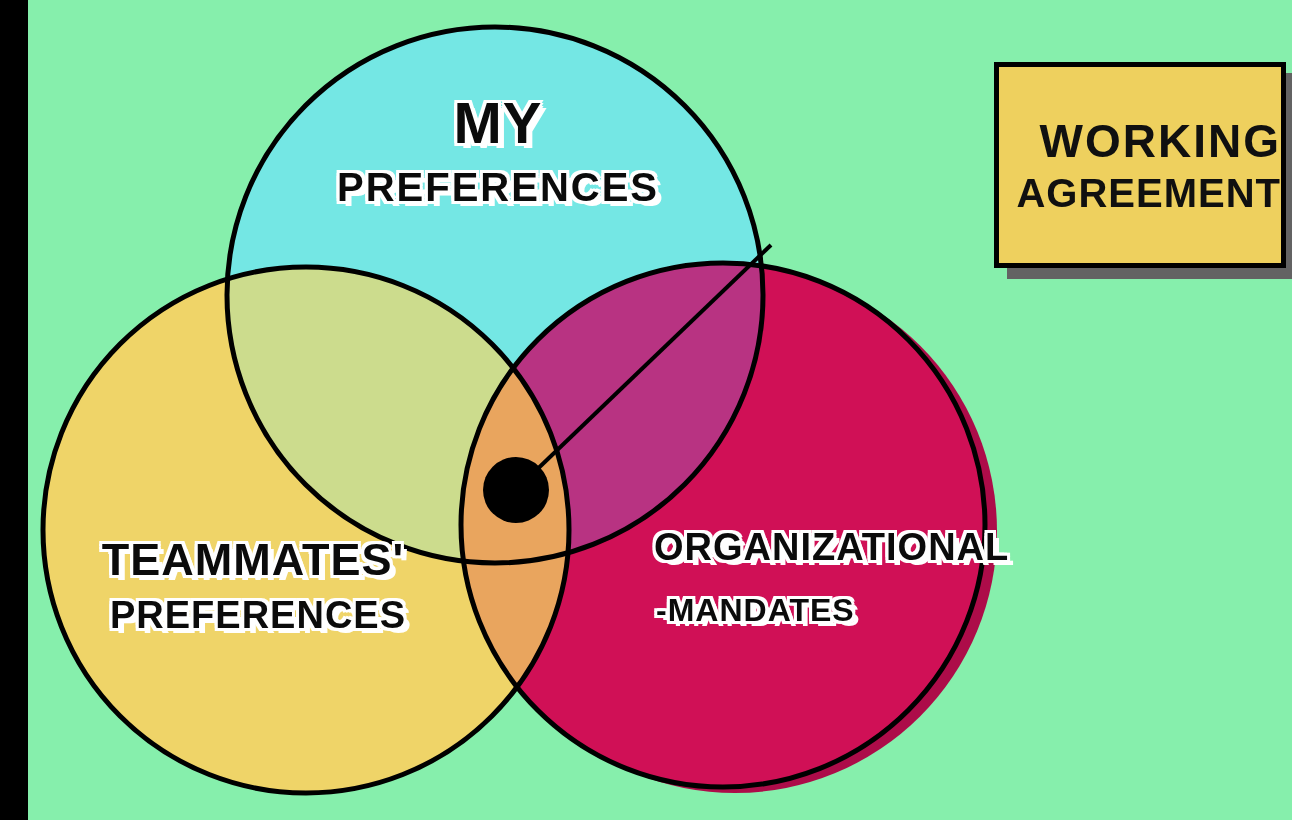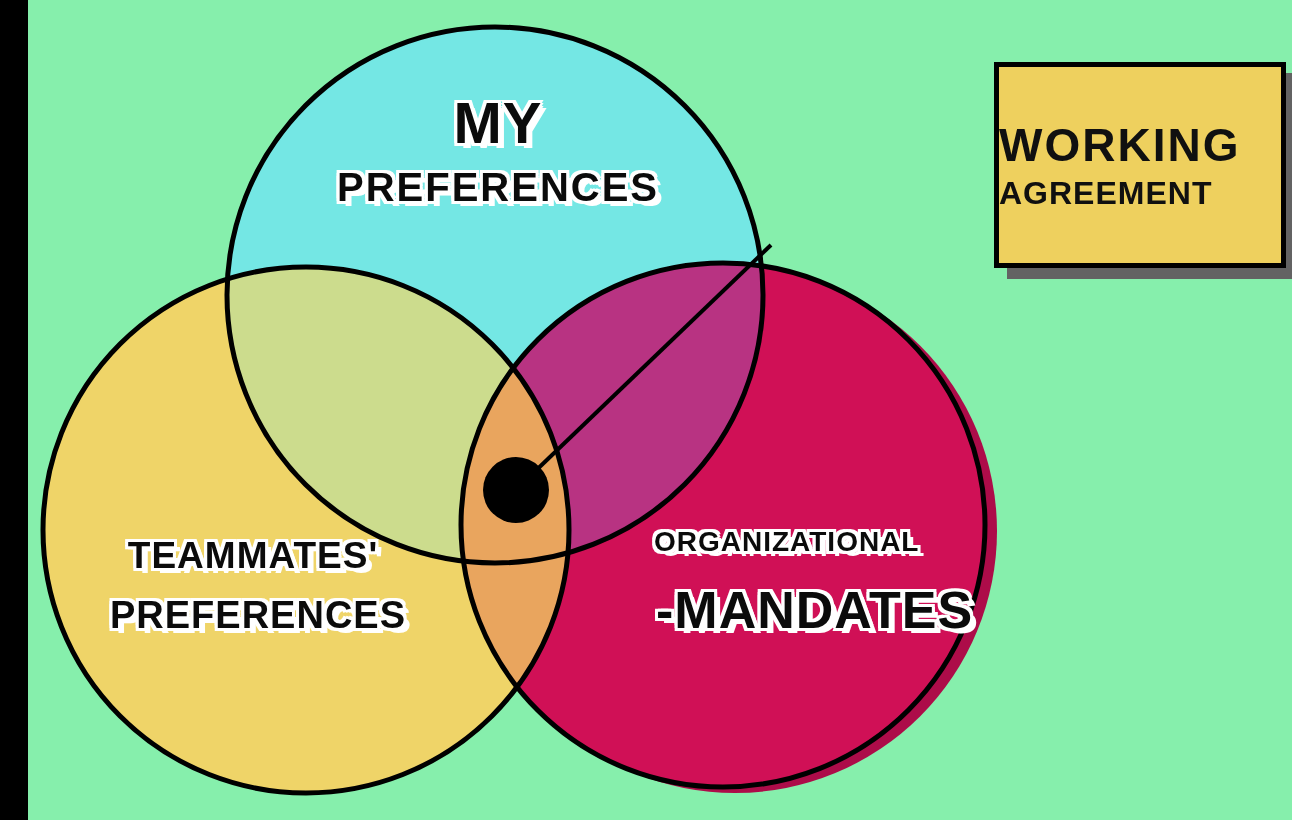--- a/index.html
+++ b/index.html
@@ -33,56 +33,56 @@
     line-height: 1.08;
     text-shadow:
       -3px -3px 0 #fff, 3px -3px 0 #fff, -3px 3px 0 #fff, 3px 3px 0 #fff,
       -3px 0 0 #fff, 3px 0 0 #fff, 0 -3px 0 #fff, 0 3px 0 #fff,
       6px 5px 0 #fff;
     white-space: nowrap;
   }
 
   .my-1   { left: 320px; top:  92px; width: 300px; font-size: 58px; }
   .my-2   { left: 295px; top: 166px; width: 350px; font-size: 40px; letter-spacing: 2px; }
-  .tm-1   { left:  50px; top: 536px; width: 350px; font-size: 37px; }
+  .tm-1   { left:  50px; top: 536px; width: 350px; font-size: 45px; }
   .tm-2   { left:  55px; top: 595px; width: 350px; font-size: 38px; }
 
-  .org-title { left: 626px; top: 527px; font-size: 28px; text-align: left; letter-spacing: 1px; }
+  .org-title { left: 626px; top: 527px; font-size: 38px; text-align: left; letter-spacing: 1px; }
   .org-items { position: absolute; left: 628px; top: 585px; text-align: left; }
   .org-items .label {
     position: static;
     display: block;
-    font-size: 52px;
+    font-size: 32px;
     line-height: 51px;
     text-align: left;
   }
 
   .note {
     position: absolute;
     left: 966px;
     top: 62px;
     width: 292px;
     height: 206px;
     border: 5px solid #000;
     box-shadow: 13px 11px 0 #636363;
     display: flex;
     flex-direction: column;
-    align-items: flex-start;
+    align-items: flex-end;
     justify-content: center;
     gap: 3px;
   }
   .note-line {
     font-weight: 700;
     color: #101010;
     letter-spacing: 2px;
     white-space: nowrap;
   }
   .note-line-1 { font-size: 46px; }
   .note-line-2 { font-size: 40px; }
-  .note-line-3 { font-size: 32px; letter-spacing: 1px; }
+  .note-line-3 { font-size: 40px; letter-spacing: 1px; }
 </style>
 </head>
 <body>
 
 <div class="stage" style="background-color: #86efac; margin-left: 28px;">
 
   <svg class="venn" viewBox="0 0 1292 820">
     <defs>
       <clipPath id="clipC">
           <circle cx="467" cy="295" r="268"></circle>

